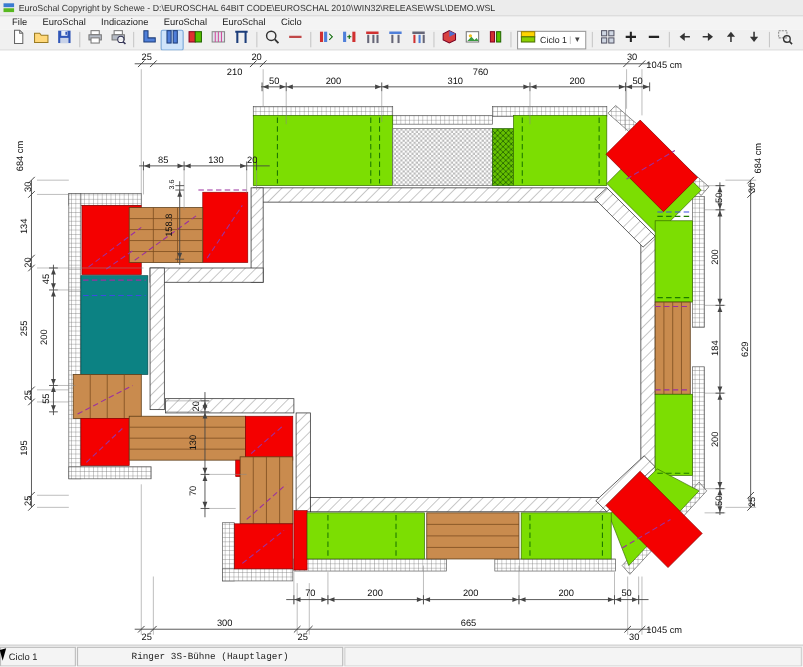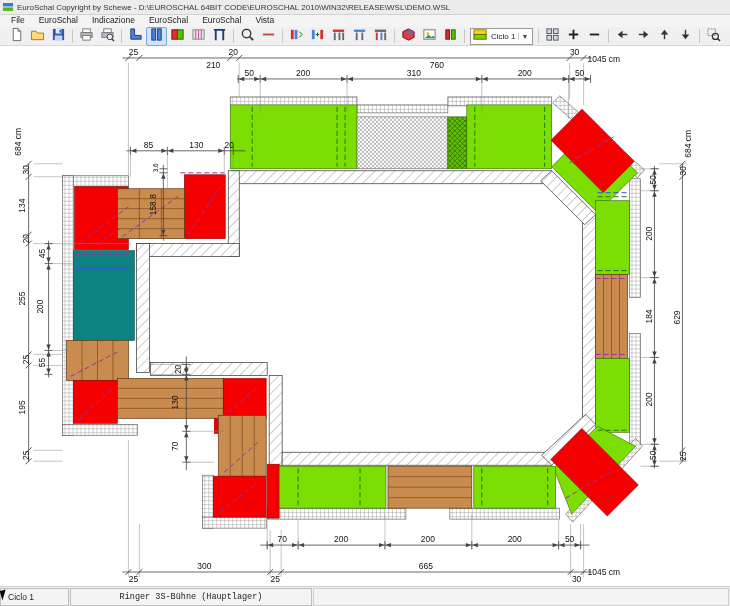--- a/index.html
+++ b/index.html
@@ -52,21 +52,21 @@
     </svg>
     <span class="ttext">EuroSchal Copyright by Schewe - D:\EUROSCHAL 64BIT CODE\EUROSCHAL 2010\WIN32\RELEASE\WSL\DEMO.WSL</span>
   </div>
 
   <div id="menubar">
       <div class="menu-item">File</div>
       <div class="menu-item">EuroSchal</div>
       <div class="menu-item">Indicazione</div>
       <div class="menu-item">EuroSchal</div>
       <div class="menu-item">EuroSchal</div>
-      <div class="menu-item">Vista</div>
+      <div class="menu-item">Ciclo</div>
     </div>
 
   <div id="toolbar">
       <div class="tbtn">
         <span><svg viewBox="0 0 16 16" width="15" height="15">
             <path d="M4.5 1.5h5l3 3v10h-8z" fill="#fff" stroke="#666"></path>
             <path d="M9.5 1.5v3h3" fill="none" stroke="#666"></path>
           </svg></span>
       </div>
       <div class="tbtn">

